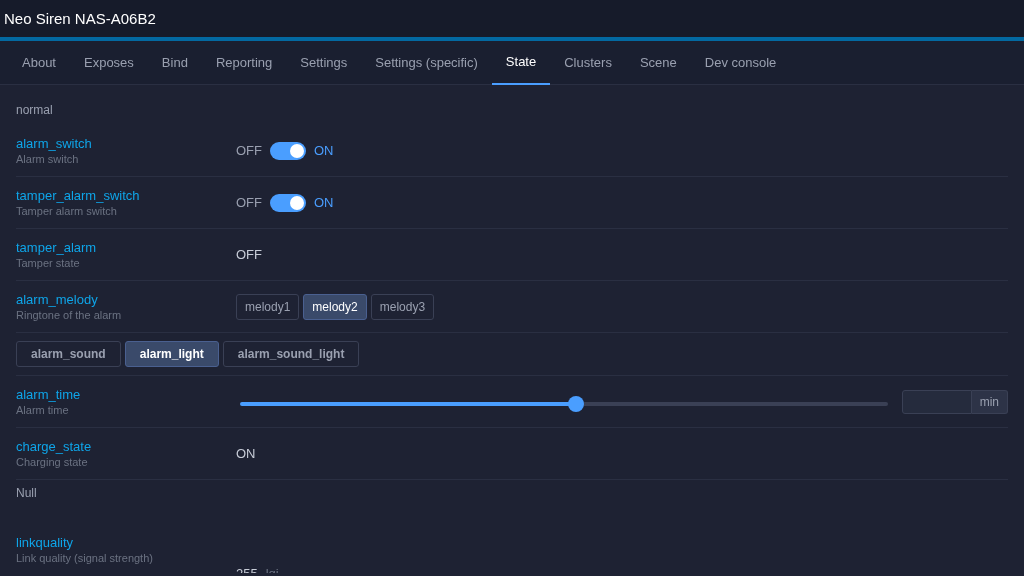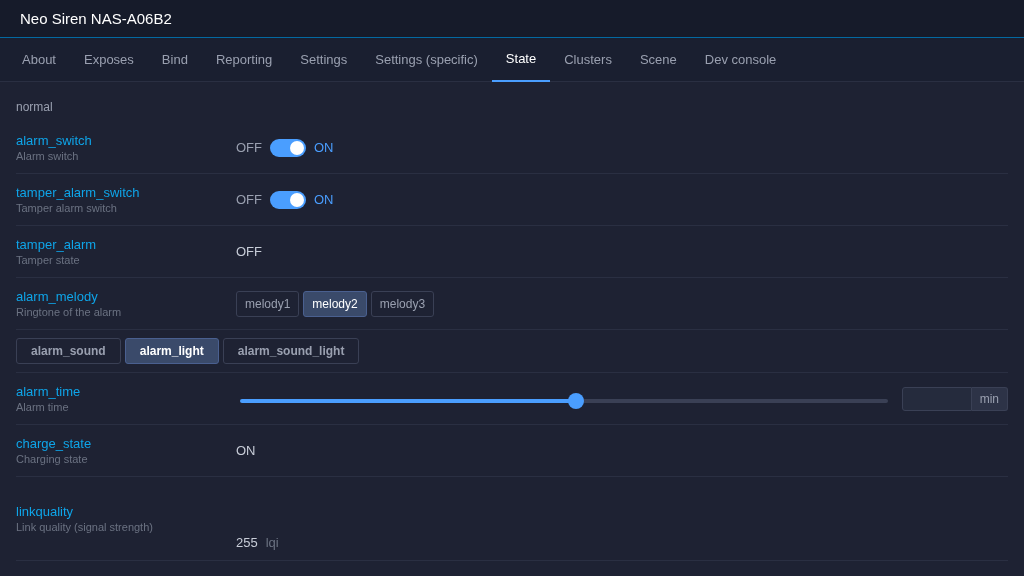--- a/index.html
+++ b/index.html
@@ -8,25 +8,25 @@
       background-color: #1e2233;
       color: #c8cdd8;
       width: 1024px;
       height: 576px;
       overflow: hidden;
       font-size: 13px;
     }
     
     .title-bar {
       background-color: #161b2a;
-      padding: 10px 20px;
+      padding: 10px 4px;
       color: #ffffff;
       font-size: 15px;
       font-weight: 500;
-      border-bottom: 1px solid #0369a1;
+      border-bottom: 4px solid #0369a1;
     }
     
     .nav-bar {
       background-color: #1a1f30;
       display: flex;
       align-items: center;
       padding: 0 8px;
       border-bottom: 1px solid #2a2f42;
       height: 44px;
     }
@@ -354,20 +354,23 @@
     <div class="property-label-col">
       <div class="property-name">charge_state</div>
       <div class="property-desc">Charging state</div>
     </div>
     <div class="property-control">
       <span class="static-value">ON</span>
     </div>
   </div>
 
   <div>
+    <div class="section-label">
+      <span>Null</span>
+    </div>
 
     <div class="property-row">
       <div class="property-label-col">
         <div class="property-name">linkquality</div>
         <div class="property-desc">Link quality (signal strength)</div>
       </div>
       <div class="property-control" style="display:flex; align-items:baseline; gap:4px;">
         <span class="static-value">255</span>
         <span class="lqi-label">lqi</span>
       </div>

